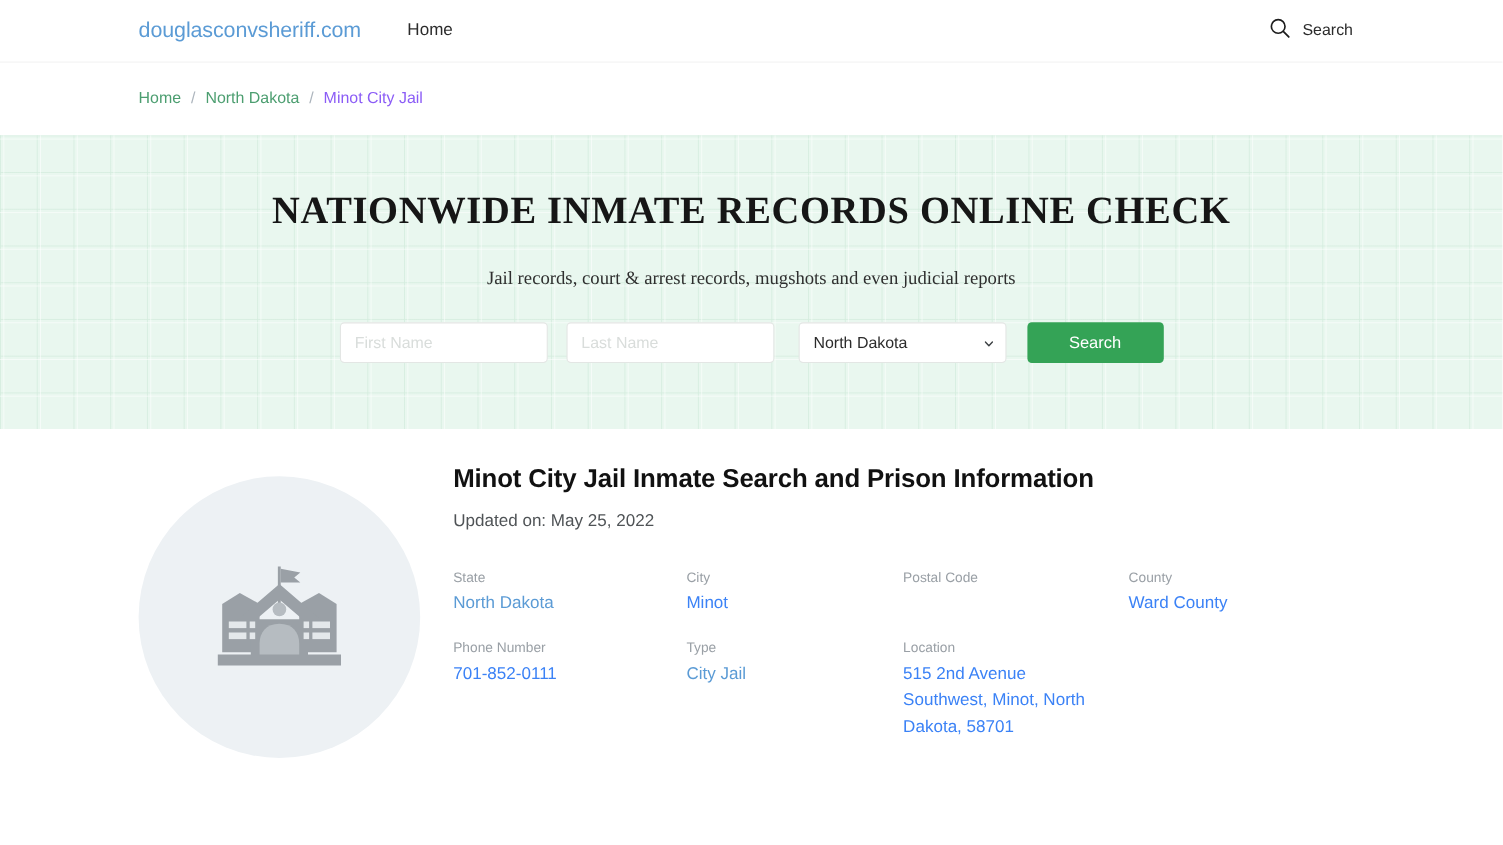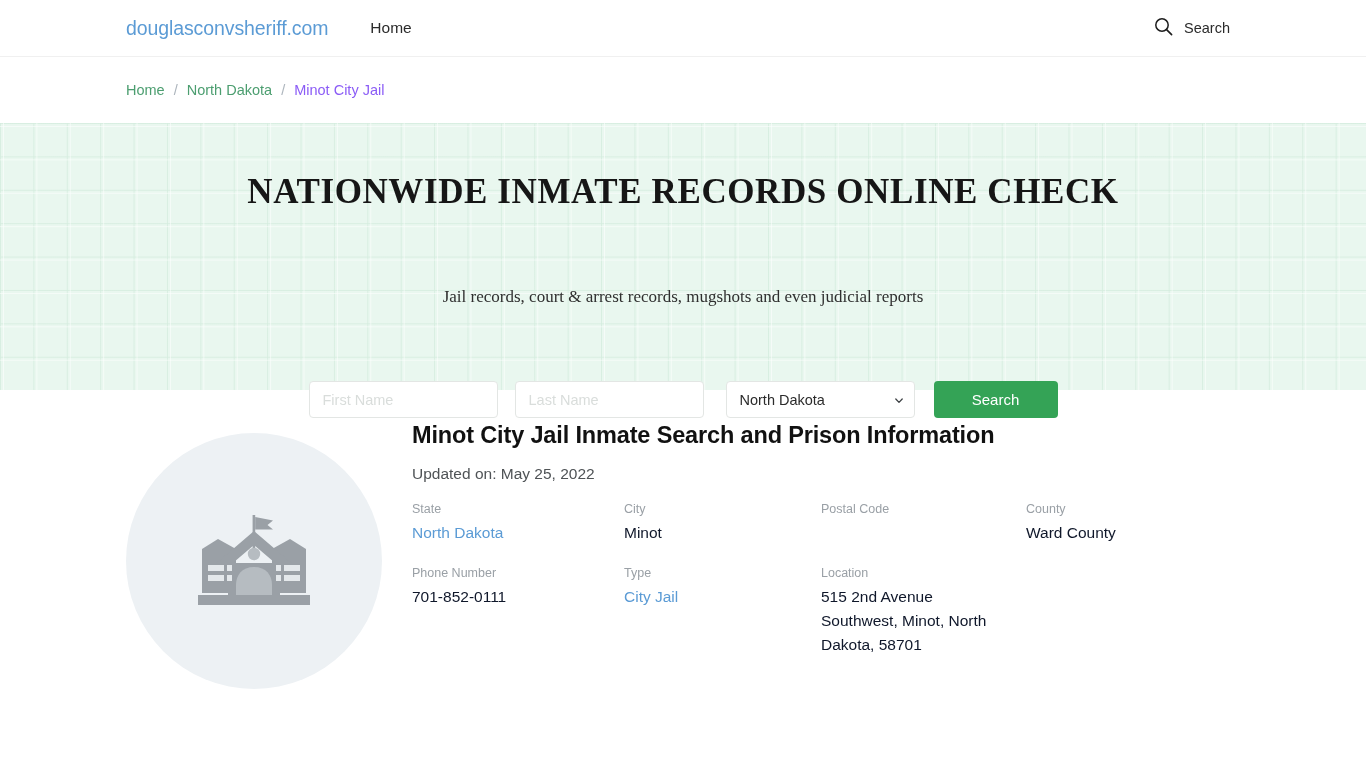--- a/index.html
+++ b/index.html
@@ -75,21 +75,20 @@
       linear-gradient(to right, rgba(255,255,255,0.55) 1px, transparent 1px),
       linear-gradient(to bottom, rgba(255,255,255,0.55) 1px, transparent 1px),
       linear-gradient(to right, rgba(213,237,223,0.85) 1px, transparent 1px),
       linear-gradient(to bottom, rgba(213,237,223,0.85) 1px, transparent 1px);
     background-size: 33.4px 33.4px, 33.4px 33.4px, 33.4px 33.4px, 33.4px 33.4px;
     background-position: 3px 3px, 3px 3px, 0 0, 0 0;
     display: flex;
     flex-direction: column;
     align-items: center;
     padding-top: 49px;
-    gap: 44px;
   }
   .hero-title {
     font-family: "Liberation Serif", serif;
     font-size: 35px;
     font-weight: bold;
     letter-spacing: 0.6px;
     color: #161616;
     margin: 0;
     text-align: center;
   }
@@ -192,33 +191,33 @@
     font-weight: bold;
     color: #111111;
     letter-spacing: -0.15px;
   }
   .updated {
     margin: 16px 0 0 0;
     font-size: 15.5px;
     color: #4f5356;
   }
   .info-grid {
-    margin-top: 19px;
+    margin-top: 35px;
     display: grid;
     grid-template-columns: 212px 197px 205px 1fr;
     row-gap: 21px;
   }
   .field-label {
     font-size: 12.5px;
     color: #9aa0a6;
     margin-bottom: 5px;
   }
   .field-value {
     font-size: 15.5px;
-    color: #0f172a;
+    color: #3b82f6;
     line-height: 24px;
     max-width: 178px;
   }
   .field-value.link { color: #5b9bd5; text-decoration: none; cursor: pointer; }
 </style>
 </head>
 <body>
 
 <header class="site-header">
   <a class="brand" href="#">douglasconvsheriff.com</a>

